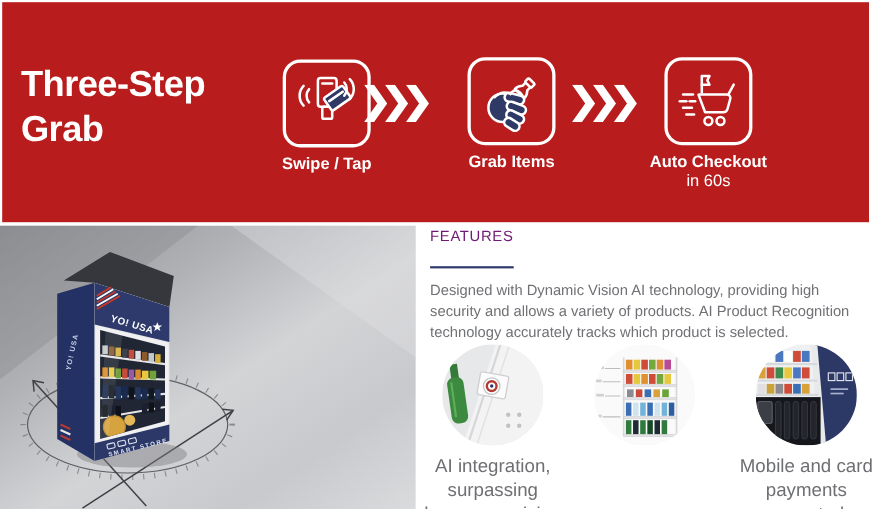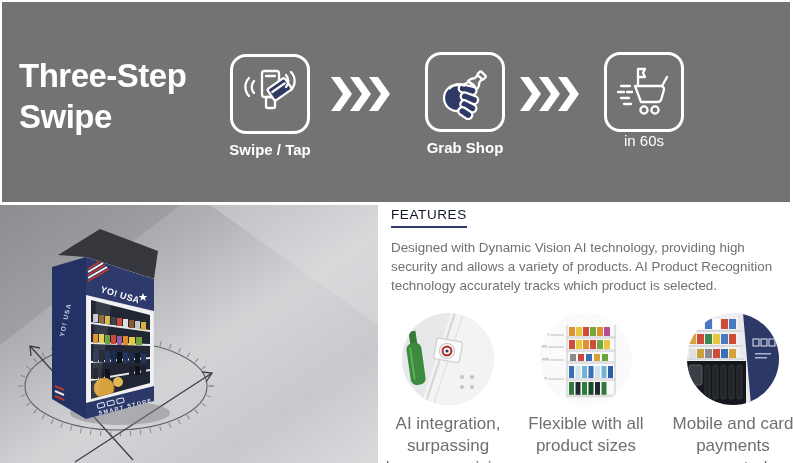--- a/index.html
+++ b/index.html
@@ -1,61 +1,61 @@
 <!DOCTYPE html>
 <html><head>
 <meta charset="utf-8">
 <style>
   html,body{margin:0;padding:0;background:#ffffff;}
   *{box-sizing:border-box;}
   .page{position:relative;width:793px;height:463px;background:#ffffff;overflow:hidden;
         font-family:"Liberation Sans", sans-serif;}
 
   
-  .banner{position:absolute;left:2px;top:2px;width:788px;height:200px;background:#737373;}
+  .banner{position:absolute;left:2px;top:2px;width:788px;height:200px;background:#b91c1c;}
   .banner-title{position:absolute;left:17px;top:53px;color:#ffffff;font-size:33px;
                 font-weight:bold;line-height:41px;letter-spacing:-0.5px;}
   .step{position:absolute;text-align:center;color:#ffffff;}
   .iconbox{width:80px;height:80px;border:3px solid #ffffff;border-radius:16px;
            display:flex;align-items:center;justify-content:center;margin:0 auto;}
   .steplabel{margin-top:7px;font-size:15px;font-weight:bold;white-space:nowrap;line-height:1.15;}
   .stepsub{font-size:15px;font-weight:normal;line-height:1.15;}
-  .step1{left:224px;top:52px;width:88px;}
+  .step1{left:251px;top:52px;width:88px;}
   .step2{left:419px;top:50px;width:88px;}
   .step3{left:586px;top:50px;width:112px;}
   .chev{position:absolute;top:75px;width:60px;height:34px;}
   .chev1{left:329px;}
   .chev2{left:518px;}
 
   
   .render{position:absolute;left:0;top:205px;width:378px;height:258px;}
 
   
   .features{position:absolute;left:391px;top:203px;width:402px;}
-  .features h2{margin:4px 0 0;font-size:13.5px;font-weight:500;color:#0f172a;
+  .features h2{margin:4px 0 0;font-size:13.5px;font-weight:500;color:#701a75;
                letter-spacing:0.6px;display:inline-block;border-bottom:2px solid #2d3a6b;
-               padding-bottom:4px;}
+               padding-bottom:20px;}
   .features p{margin:11px 0 0;font-size:13.4px;color:#707175;line-height:1.4;}
   .figs{position:absolute;left:0;top:110px;width:402px;height:150px;}
   .figs figure{position:absolute;margin:0;text-align:center;}
   .fig1{left:-10px;width:134px;}
   .fig2{left:129px;width:132px;}
   .fig3{left:275px;width:134px;}
   .circle{width:92px;height:92px;border-radius:50%;overflow:hidden;margin:0 auto;}
   .figs figcaption{margin-top:8px;font-size:17px;color:#6e6f72;line-height:1.28;}
 </style>
 </head>
 <body>
 
 <div class="page">
 
   <header class="banner">
     <div class="banner-title">
       <div>Three-Step</div>
-      <div>Swipe</div>
+      <div>Grab</div>
     </div>
 
     <div class="step step1">
       <div class="iconbox">
         <svg width="56" height="56" viewBox="0 0 56 56">
           <g fill="none" stroke="#ffffff" stroke-width="2.3" stroke-linecap="round" stroke-linejoin="round">
             <rect x="20" y="5" width="17" height="26" rx="2.5"></rect>
             <line x1="24" y1="10" x2="33" y2="10"></line>
             <rect x="24" y="31" width="9" height="11" rx="1.5"></rect>
             <g transform="rotate(-35 38 23)">
@@ -93,21 +93,21 @@
           <g fill="#2e3966" stroke="#ffffff" stroke-width="2.3" stroke-linejoin="round">
             <circle cx="20" cy="34" r="13"></circle>
             <rect x="22" y="19.5" width="18" height="8" rx="4" transform="rotate(14 22 23)"></rect>
             <rect x="24" y="27" width="18" height="8" rx="4" transform="rotate(21 24 31)"></rect>
             <rect x="24" y="34.5" width="17" height="8" rx="4" transform="rotate(27 24 38)"></rect>
             <rect x="22" y="41" width="15" height="8" rx="4" transform="rotate(33 22 45)"></rect>
             <path d="M12 25 q8 -8 16 -3" fill="none"></path>
           </g>
         </svg>
       </div>
-      <div class="steplabel">Grab Shop</div>
+      <div class="steplabel">Grab Items</div>
     </div>
 
     <div class="chev chev2">
       <svg width="60" height="34" viewBox="0 0 60 34">
         <g fill="#ffffff">
           <polygon points="0,0 9,0 21,17 9,34 0,34 12,17"></polygon>
           <polygon points="19,0 28,0 40,17 28,34 19,34 31,17"></polygon>
           <polygon points="38,0 47,0 59,17 47,34 38,34 50,17"></polygon>
         </g>
       </svg>
@@ -124,20 +124,21 @@
             <circle cx="28" cy="46" r="3.6"></circle>
             <circle cx="39" cy="46" r="3.6"></circle>
             <line x1="5" y1="22" x2="14" y2="22"></line>
             <line x1="2" y1="28" x2="8" y2="28"></line>
               <line x1="11" y1="28" x2="16" y2="28"></line>
             <line x1="5" y1="34" x2="13" y2="34"></line>
             <line x1="8" y1="40" x2="15" y2="40"></line>
           </g>
         </svg>
       </div>
+      <div class="steplabel">Auto Checkout</div>
       <div class="stepsub">in 60s</div>
     </div>
   </header>
 
   <div class="render">
     <svg width="378" height="258" viewBox="0 0 378 258">
       <defs>
         <linearGradient id="bgGrad" x1="0" y1="0" x2="1" y2="1">
           <stop offset="0" stop-color="#909195"></stop>
           <stop offset="0.3" stop-color="#b0b1b5"></stop>
@@ -345,21 +346,20 @@
 
             <rect x="29" y="69" width="5" height="13" fill="#2f7a3c"></rect>
               <rect x="35.5" y="69" width="5" height="13" fill="#1f2a33"></rect>
             <rect x="42" y="69" width="5" height="13" fill="#2f7a3c"></rect>
               <rect x="48.5" y="69" width="5" height="13" fill="#174a26"></rect>
             <rect x="55" y="69" width="5" height="13" fill="#1f2a33"></rect>
               <rect x="61.5" y="69" width="5" height="13" fill="#2f7a3c"></rect>
             <rect x="27" y="82" width="48" height="2" fill="#e3e3e5" stroke="#cdcdd0" stroke-width="0.5"></rect>
           </svg>
         </div>
-        <figcaption>Flexible with all product sizes</figcaption>
       </figure>
 
       <figure class="fig3">
         <div class="circle">
           <svg width="92" height="92" viewBox="0 0 92 92">
             <rect width="92" height="92" fill="#eef0f2"></rect>
             <polygon points="54,0 92,0 92,92 62,92" fill="#2c3866"></polygon>
             <polygon points="50,0 56,0 64,92 58,92" fill="#e8e9eb"></polygon>
             <g fill="none" stroke="#e8eaf0" stroke-width="1">
               <rect x="66" y="26" width="6" height="7"></rect>

